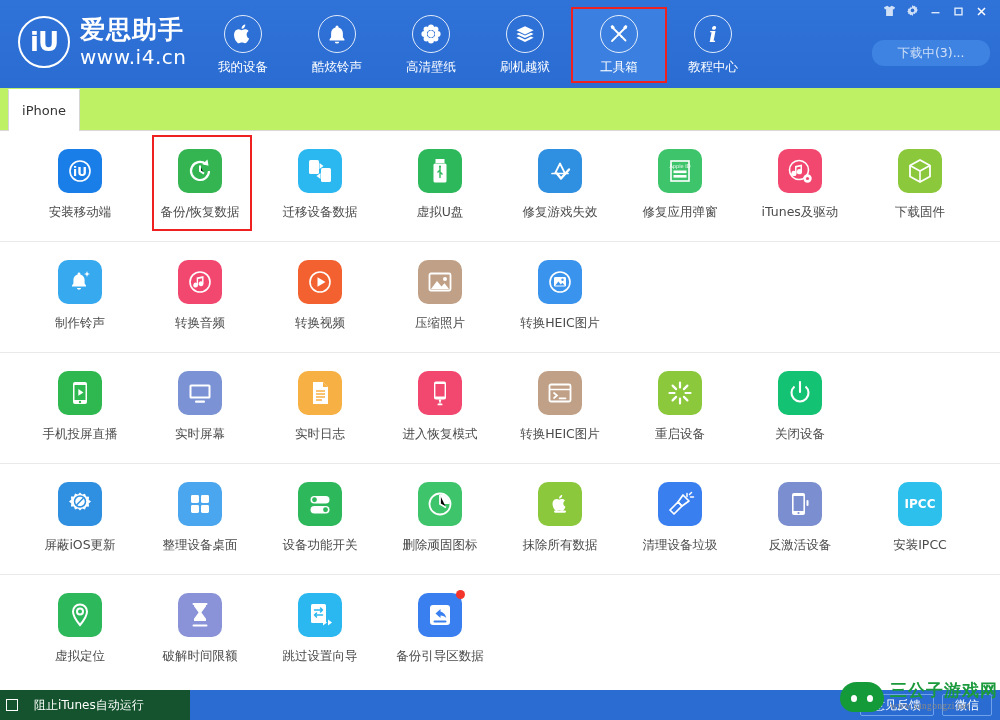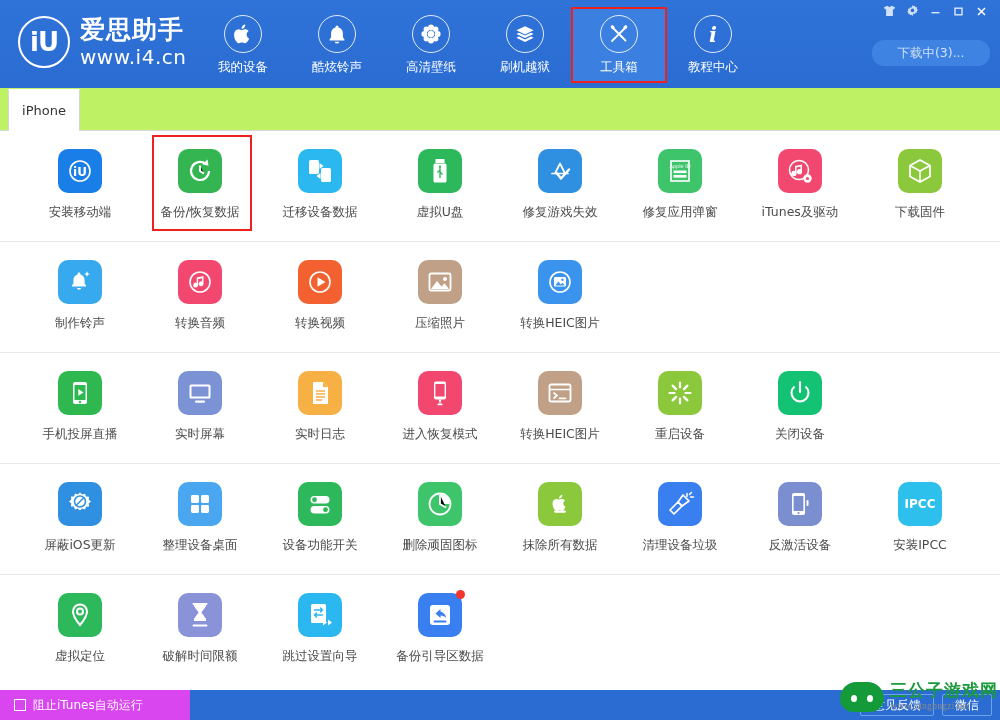--- a/index.html
+++ b/index.html
@@ -142,22 +142,22 @@
 
   
   .footer {
     position: absolute; left: 0; top: 690px;
     width: 1000px; height: 30px;
     background: #2a6cd2;
   }
   .footer-left {
     position: absolute; left: 0; top: 0;
     width: 190px; height: 30px;
-    background: #d946ef;
-    display: flex; align-items: center; padding-left: 14px; gap: 7px;
+    background: #14532d;
+    display: flex; align-items: center; padding-left: 6px; gap: 16px;
   }
   .chk {
     width: 12px; height: 12px;
     border: 1px solid #ffffff; background: transparent;
     cursor: pointer;
   }
   .footer-left-label { color: #ffffff; font-size: 12px; }
   .footer-btns {
     position: absolute; right: 8px; top: 4px;
     display: flex; gap: 8px;

